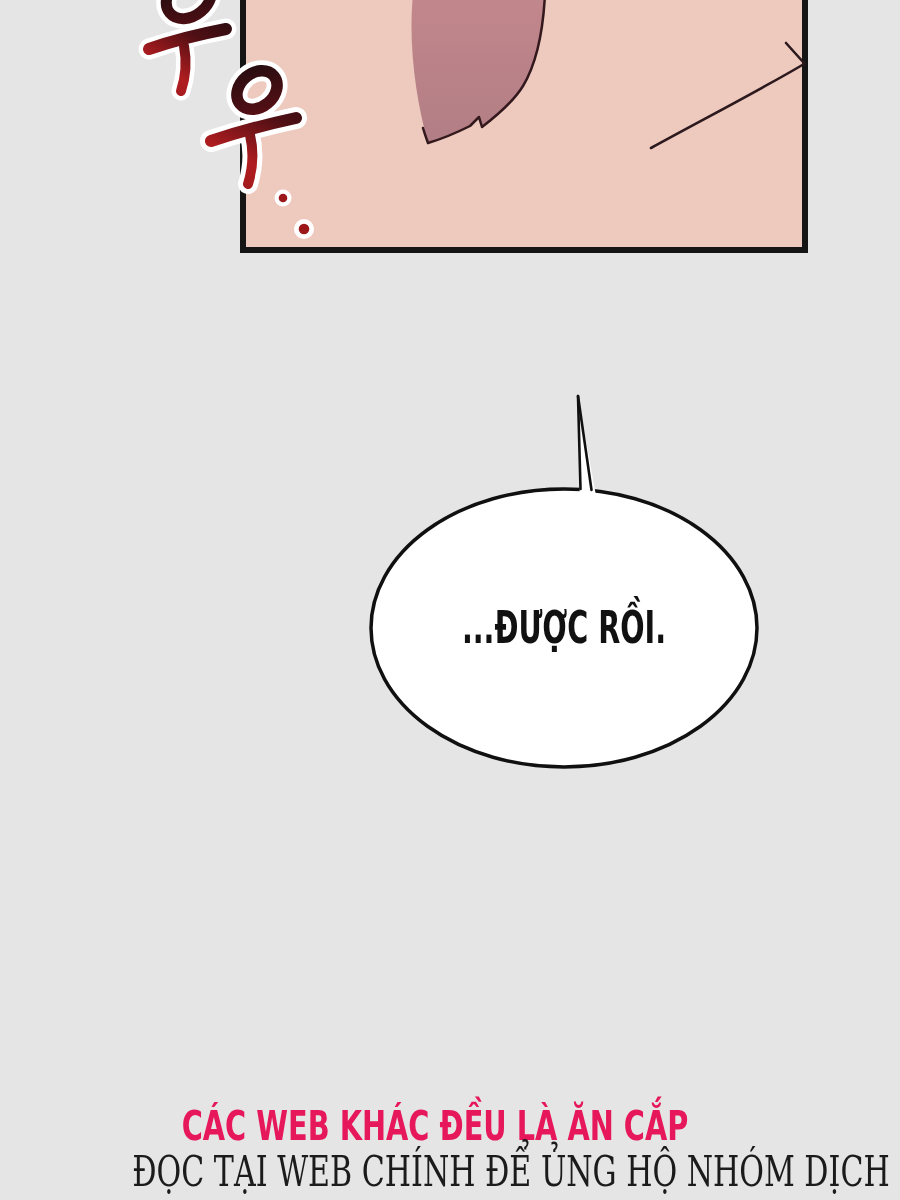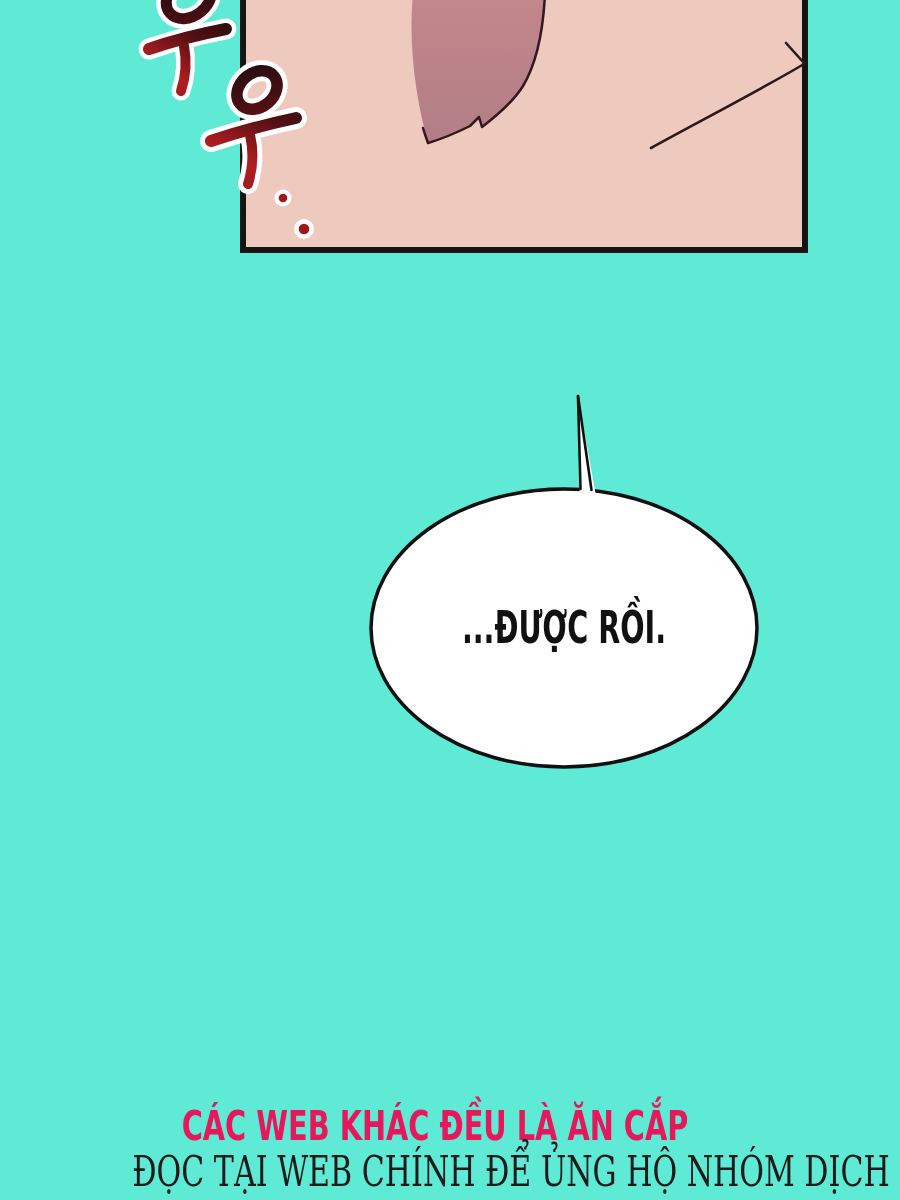--- a/index.html
+++ b/index.html
@@ -1,18 +1,18 @@
 <!DOCTYPE html>
 <html lang="vi"><head>
 <meta charset="utf-8">
 <style>
   html,body{margin:0;padding:0;background:#ffffff;}
   .page{
     position:relative;width:900px;height:1200px;margin:0 auto;
-    background:#5eead4;overflow:hidden;
+    background:#e5e5e5;overflow:hidden;
     font-family:"DejaVu Sans",sans-serif;
   }
   svg.art{position:absolute;left:0;top:0;display:block;}
   .bubble-text{
     position:absolute;left:364px;top:606px;width:400px;
     text-align:center;white-space:nowrap;
     font-weight:bold;font-size:44px;line-height:1;color:#111111;
     transform:scaleX(0.65);transform-origin:50% 50%;
   }
   .cap1{

